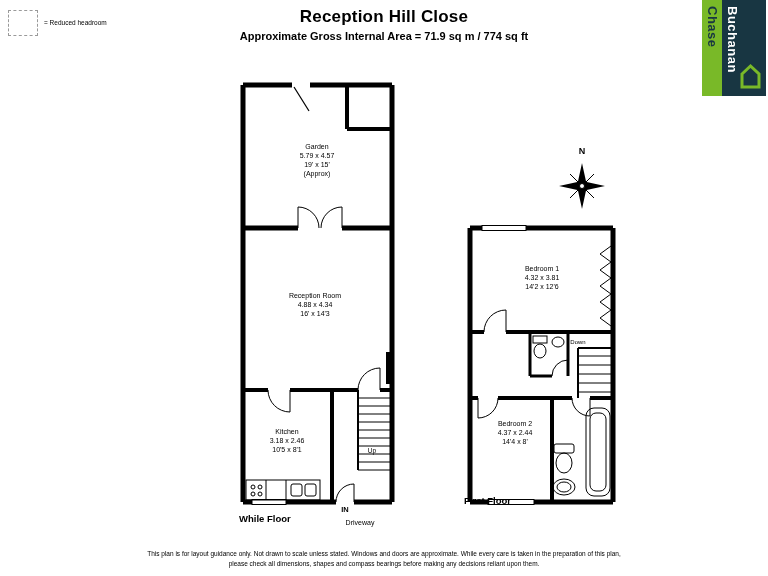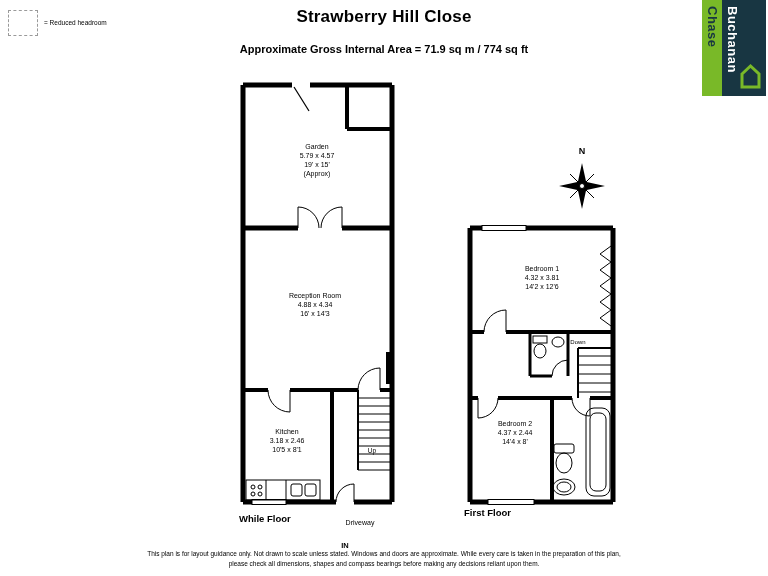--- a/index.html
+++ b/index.html
@@ -8,21 +8,21 @@
     position:relative;
     background:#ffffff;
     font-family:"Liberation Sans", sans-serif;
     color:#000;
     overflow:hidden;
   }
 
   
   .header { position:absolute; top:7px; left:0; width:768px; text-align:center; }
   .title { font-size:17px; font-weight:bold; letter-spacing:0.2px; }
-  .subtitle { font-size:11px; font-weight:bold; margin-top:16px; }
+  .subtitle { font-size:11px; font-weight:bold; margin-top:3px; }
 
   
   .legend-box { position:absolute; left:8px; top:10px; width:30px; height:26px;
                 border:1px dashed #9a9a9a; background:#fff; }
   .legend-text { position:absolute; left:44px; top:19px; font-size:6.5px; }
 
   
   .logo { position:absolute; top:0; right:2px; width:64px; height:96px; background:#183642; }
   .logo-strip { position:absolute; left:0; top:0; width:20px; height:96px; background:#79b928; }
   .logo-strip span, .logo-buchanan span {
@@ -47,21 +47,21 @@
   
   .footer { position:absolute; left:0; top:549px; width:768px; text-align:center;
             font-size:6.5px; line-height:1.55; }
 </style>
 </head>
 <body>
 
 <div>
 
   <div class="header">
-    <div class="title">Strawberry Hill Close</div>
+    <div class="title">Reception Hill Close</div>
     <div class="subtitle">Approximate Gross Internal Area = 71.9 sq m / 774 sq ft</div>
   </div>
 
   <div class="legend-box"></div>
   <div class="legend-text">= Reduced headroom</div>
 
   <div class="logo">
     <div class="logo-strip">
       <span>Chase</span>
     </div>
@@ -236,26 +236,26 @@
     <div>14'2 x 12'6</div>
   </div>
 
   <div class="room-label" style="left:460px; top:419px; width:110px;">
     <div>Bedroom 2</div>
     <div>4.37 x 2.44</div>
     <div>14'4 x 8'</div>
   </div>
 
   <div class="small-label" style="left:360px; top:447px; width:24px;">Up</div>
-  <div class="small-label in-label" style="left:334px; top:505px; width:22px;margin-top:36px;">IN</div>
+  <div class="small-label in-label" style="left:334px; top:505px; width:22px;">IN</div>
   <div class="small-label" style="left:328px; top:519px; width:64px; font-size:7px;">Driveway</div>
   <div class="small-label" style="left:564px; top:339px; width:28px; font-size:6px;">Down</div>
   <div class="small-label n-label" style="left:570px; top:146px; width:24px;">N</div>
 
   <div class="caption" style="left:239px; top:513px;">While Floor</div>
-  <div class="caption" style="left:464px; top:507px;">First Floor</div>
+  <div class="caption" style="left:464px; top:495px;">First Floor</div>
 
   <div class="footer">
     <div>This plan is for layout guidance only. Not drawn to scale unless stated. Windows and doors are approximate. While every care is taken in the preparation of this plan,</div>
     <div>please check all dimensions, shapes and compass bearings before making any decisions reliant upon them.</div>
   </div>
 
 </div>
 
 </body></html>

